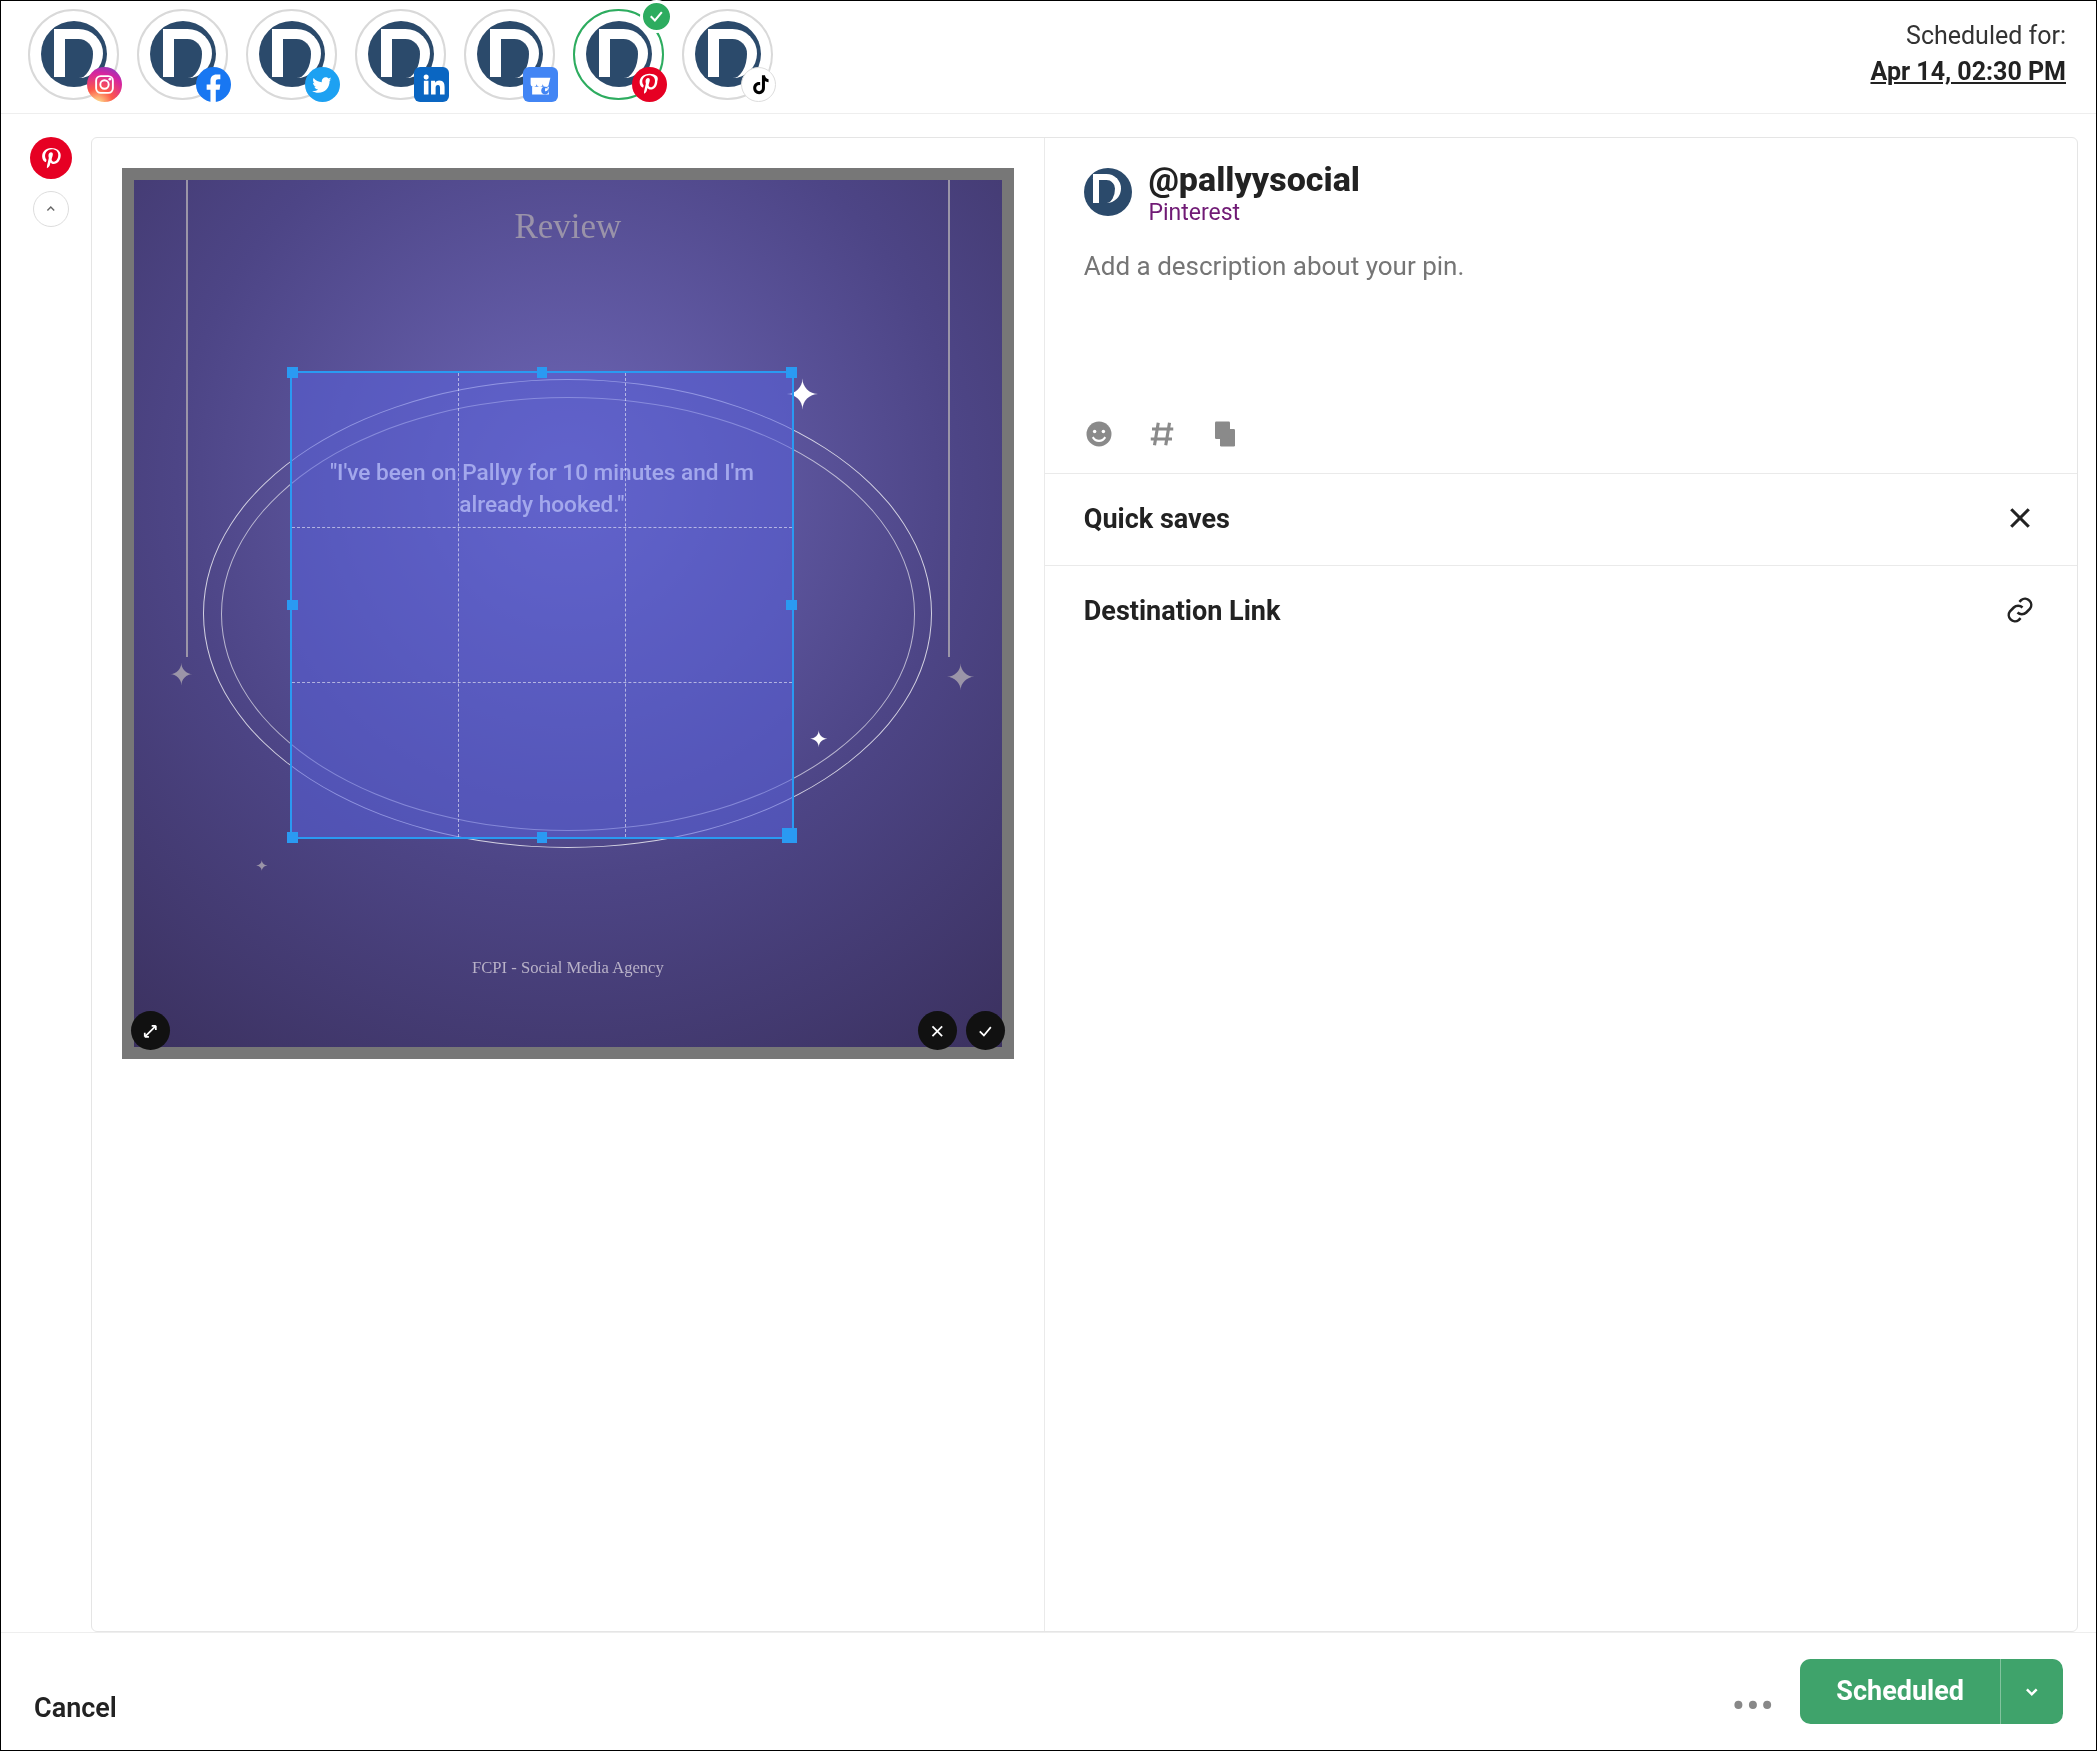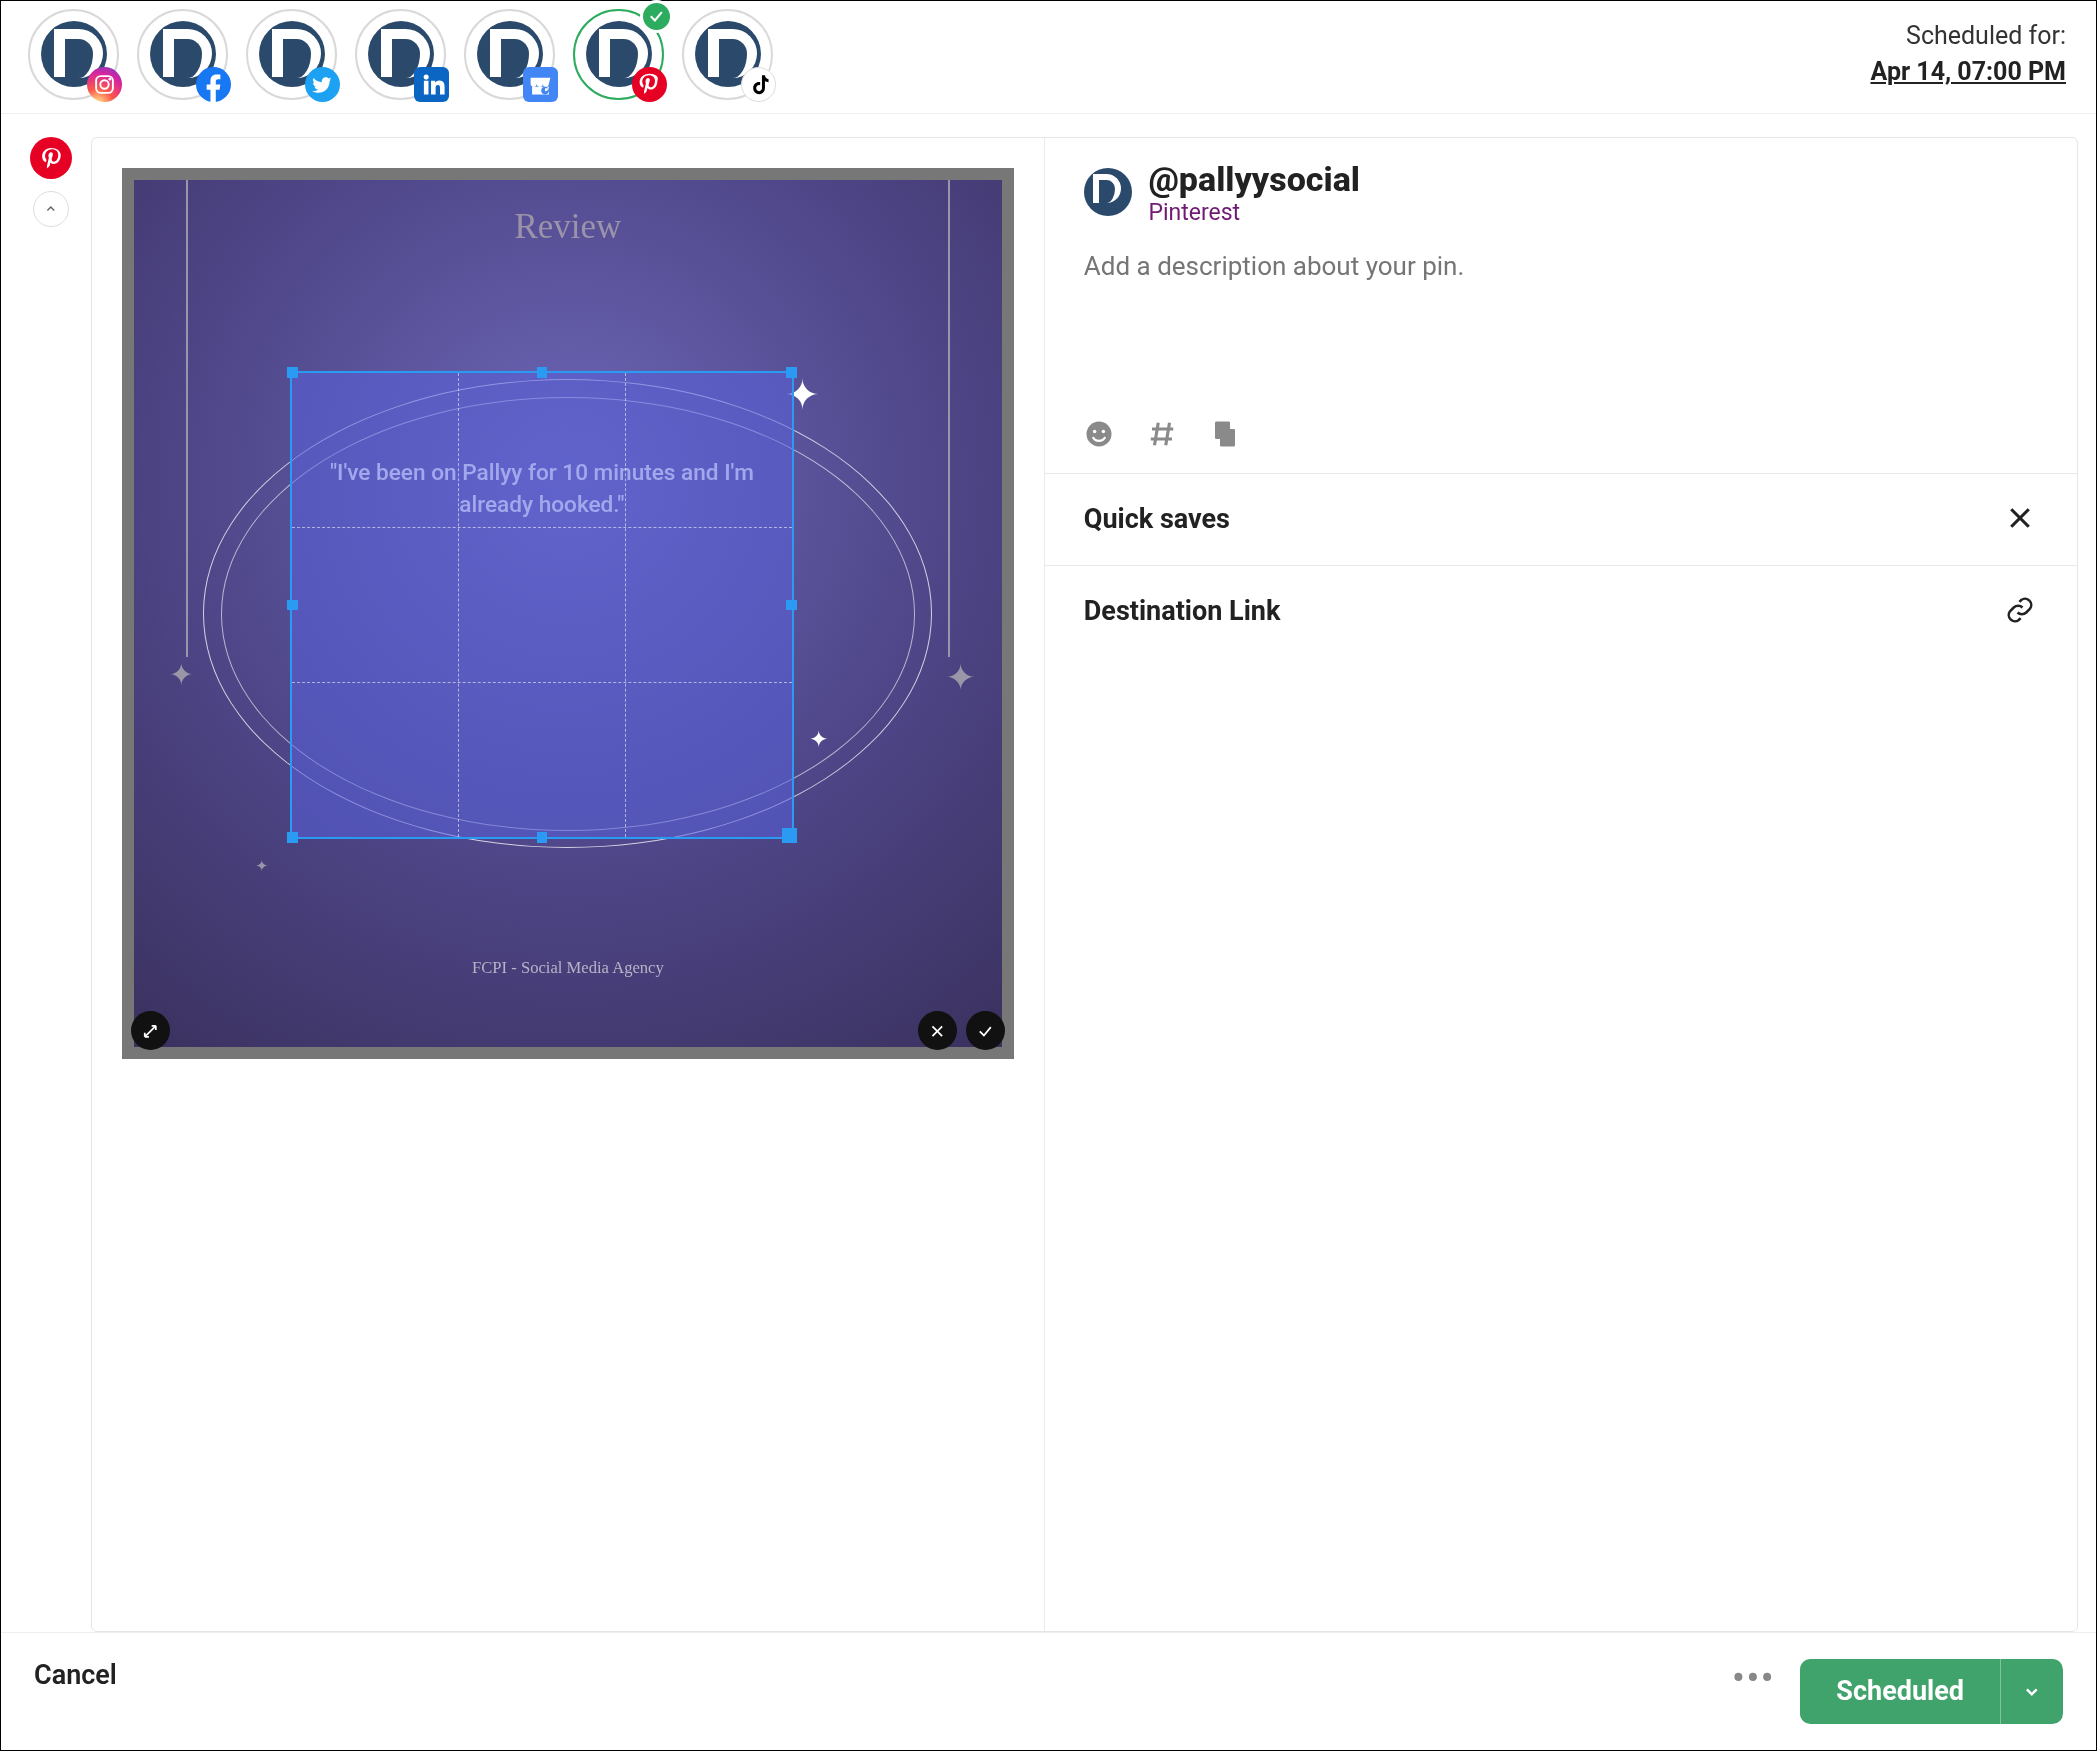--- a/index.html
+++ b/index.html
@@ -281,21 +281,21 @@
     padding: 29px 42px 29px 39px;
     cursor:pointer;
   }
   .field .lbl{ font-size:27px; font-weight:700; color:#222; }
   .field .ric svg{ width:30px; height:30px; stroke:#222; }
   .field.qs .ric svg{ stroke-width:2.5; }
 
   
   .footer{
     border-top:0.8px solid #eee;
-    display:flex; align-items:flex-start;
+    display:flex; align-items:flex-end;
     padding: 26px 33px;
     gap: 21px;
   }
   .footer .cancel{
     font-size:27px; font-weight:600; color:#222; cursor:pointer;
   }
   .footer .spacer{ flex:1; }
   .footer .more{
     width:51px; height:38px;
     display:flex; align-items:center; justify-content:center;
@@ -412,21 +412,21 @@
               <circle cx="23" cy="23" r="21" fill="#fff"></circle>
               <path fill="#000" d="M28 10h4c.3 3 2.4 5.2 5 5.6v4.2c-2-.1-3.8-.8-5-1.7V28c0 5-3.6 8.5-8.2 8.5S15.6 33 15.6 28s3.6-8.5 8.2-8.5c.5 0 1 0 1.5.1v4.4c-.5-.2-1-.3-1.5-.3-2.3 0-4 1.9-4 4.3s1.7 4.3 4 4.3 4-1.9 4-4.3V10z"></path>
             </svg>
         </div>
       </div>
 
     </div>
 
     <div class="sched">
       <div class="label">Scheduled for:</div>
-      <div class="time">Apr 14, 07:00 PM</div>
+      <div class="time">Apr 14, 02:30 PM</div>
     </div>
   </div>
 
   <div class="main">
     <div class="rail">
       <div class="pin-circle">
         <svg viewBox="0 0 46 46">
             <path d="M23 4C13 4 6 11 6 20c0 5 2.4 9.2 6.2 10.8.6.3 1.1 0 1.3-.6l.8-3.1c.1-.5 0-.8-.3-1.2-1.5-1.8-2.4-4.1-2.4-7 0-6.7 5-12.8 13.3-12.8 7.3 0 12 4.5 12 10.9 0 7.4-3.6 13-8.5 13-2.7 0-4.7-2.3-4.1-5 .8-3.3 2.3-6.8 2.3-9.2 0-2.1-1.2-3.9-3.5-3.9-2.7 0-5 2.9-5 6.7 0 2.4.8 4.1.8 4.1l-3.3 14c-.6 2.4-.5 5.6-.3 6 1.8-.6 3.9-2.6 5-4.7.3-.6 1.7-6.5 1.7-6.5.9 1.7 3.3 3 6 3 7.9 0 13.6-7.4 13.6-16.6C42 10 34 4 23 4z"></path>
           </svg>
       </div>

